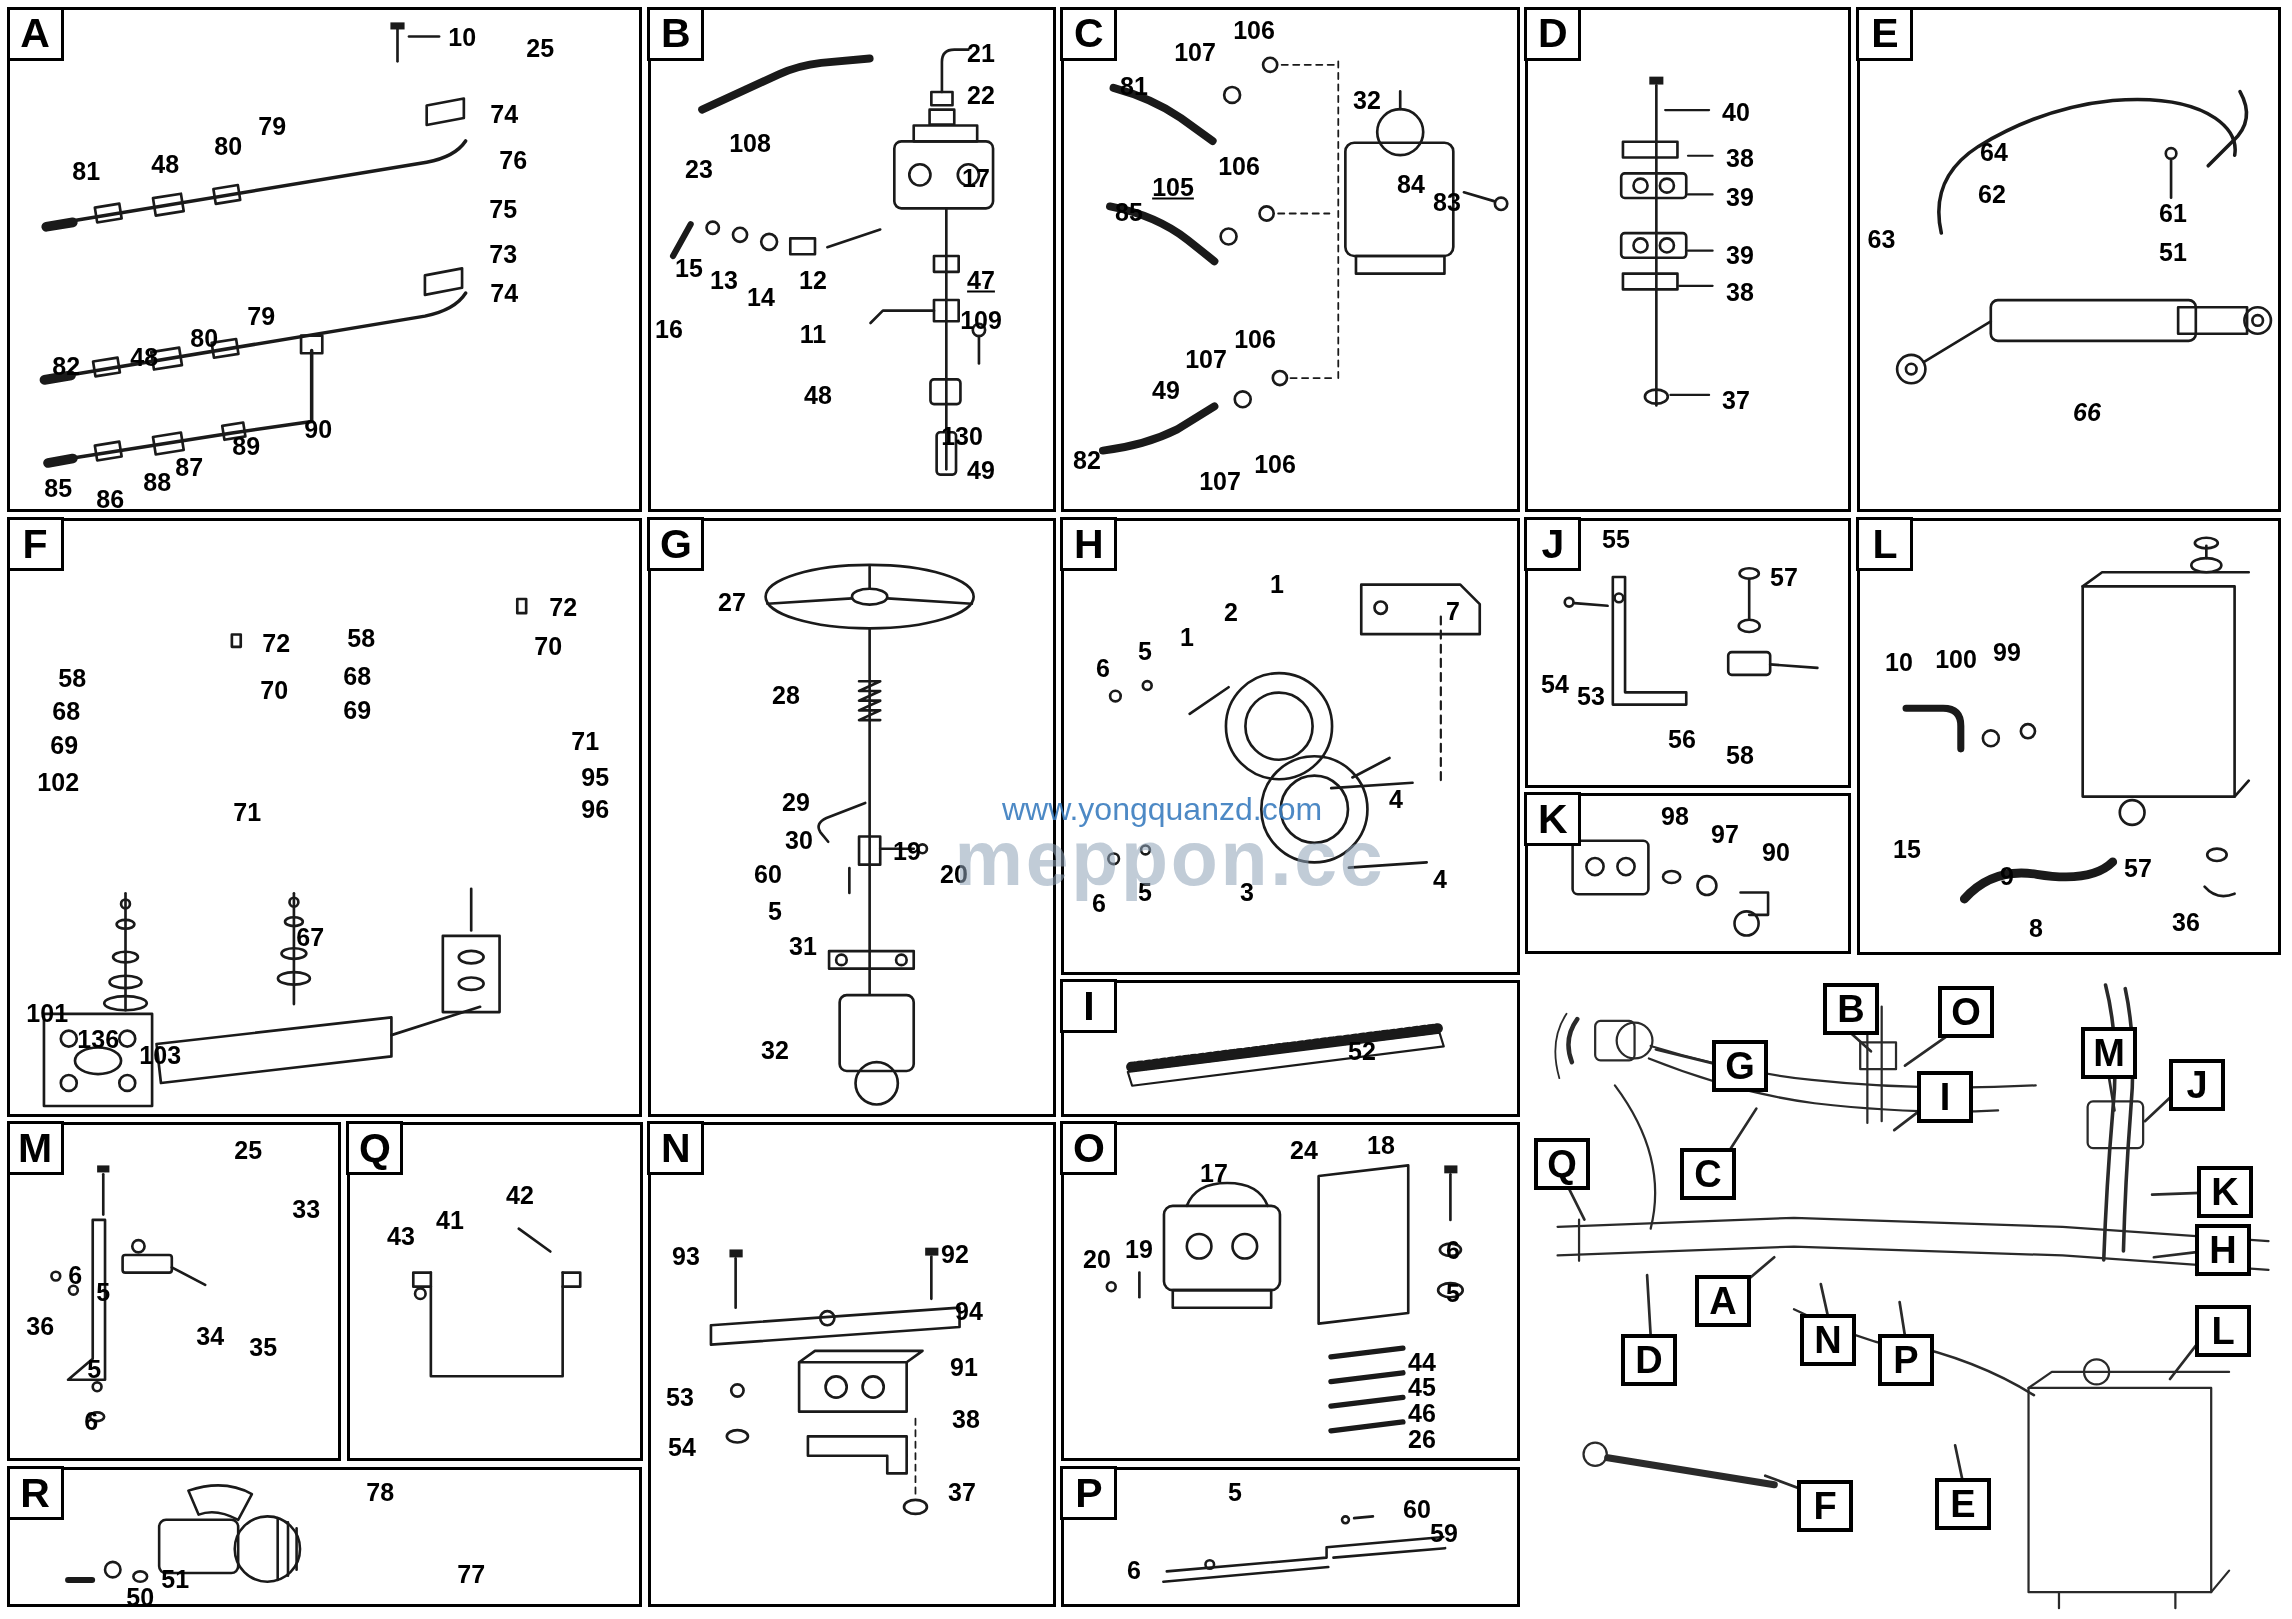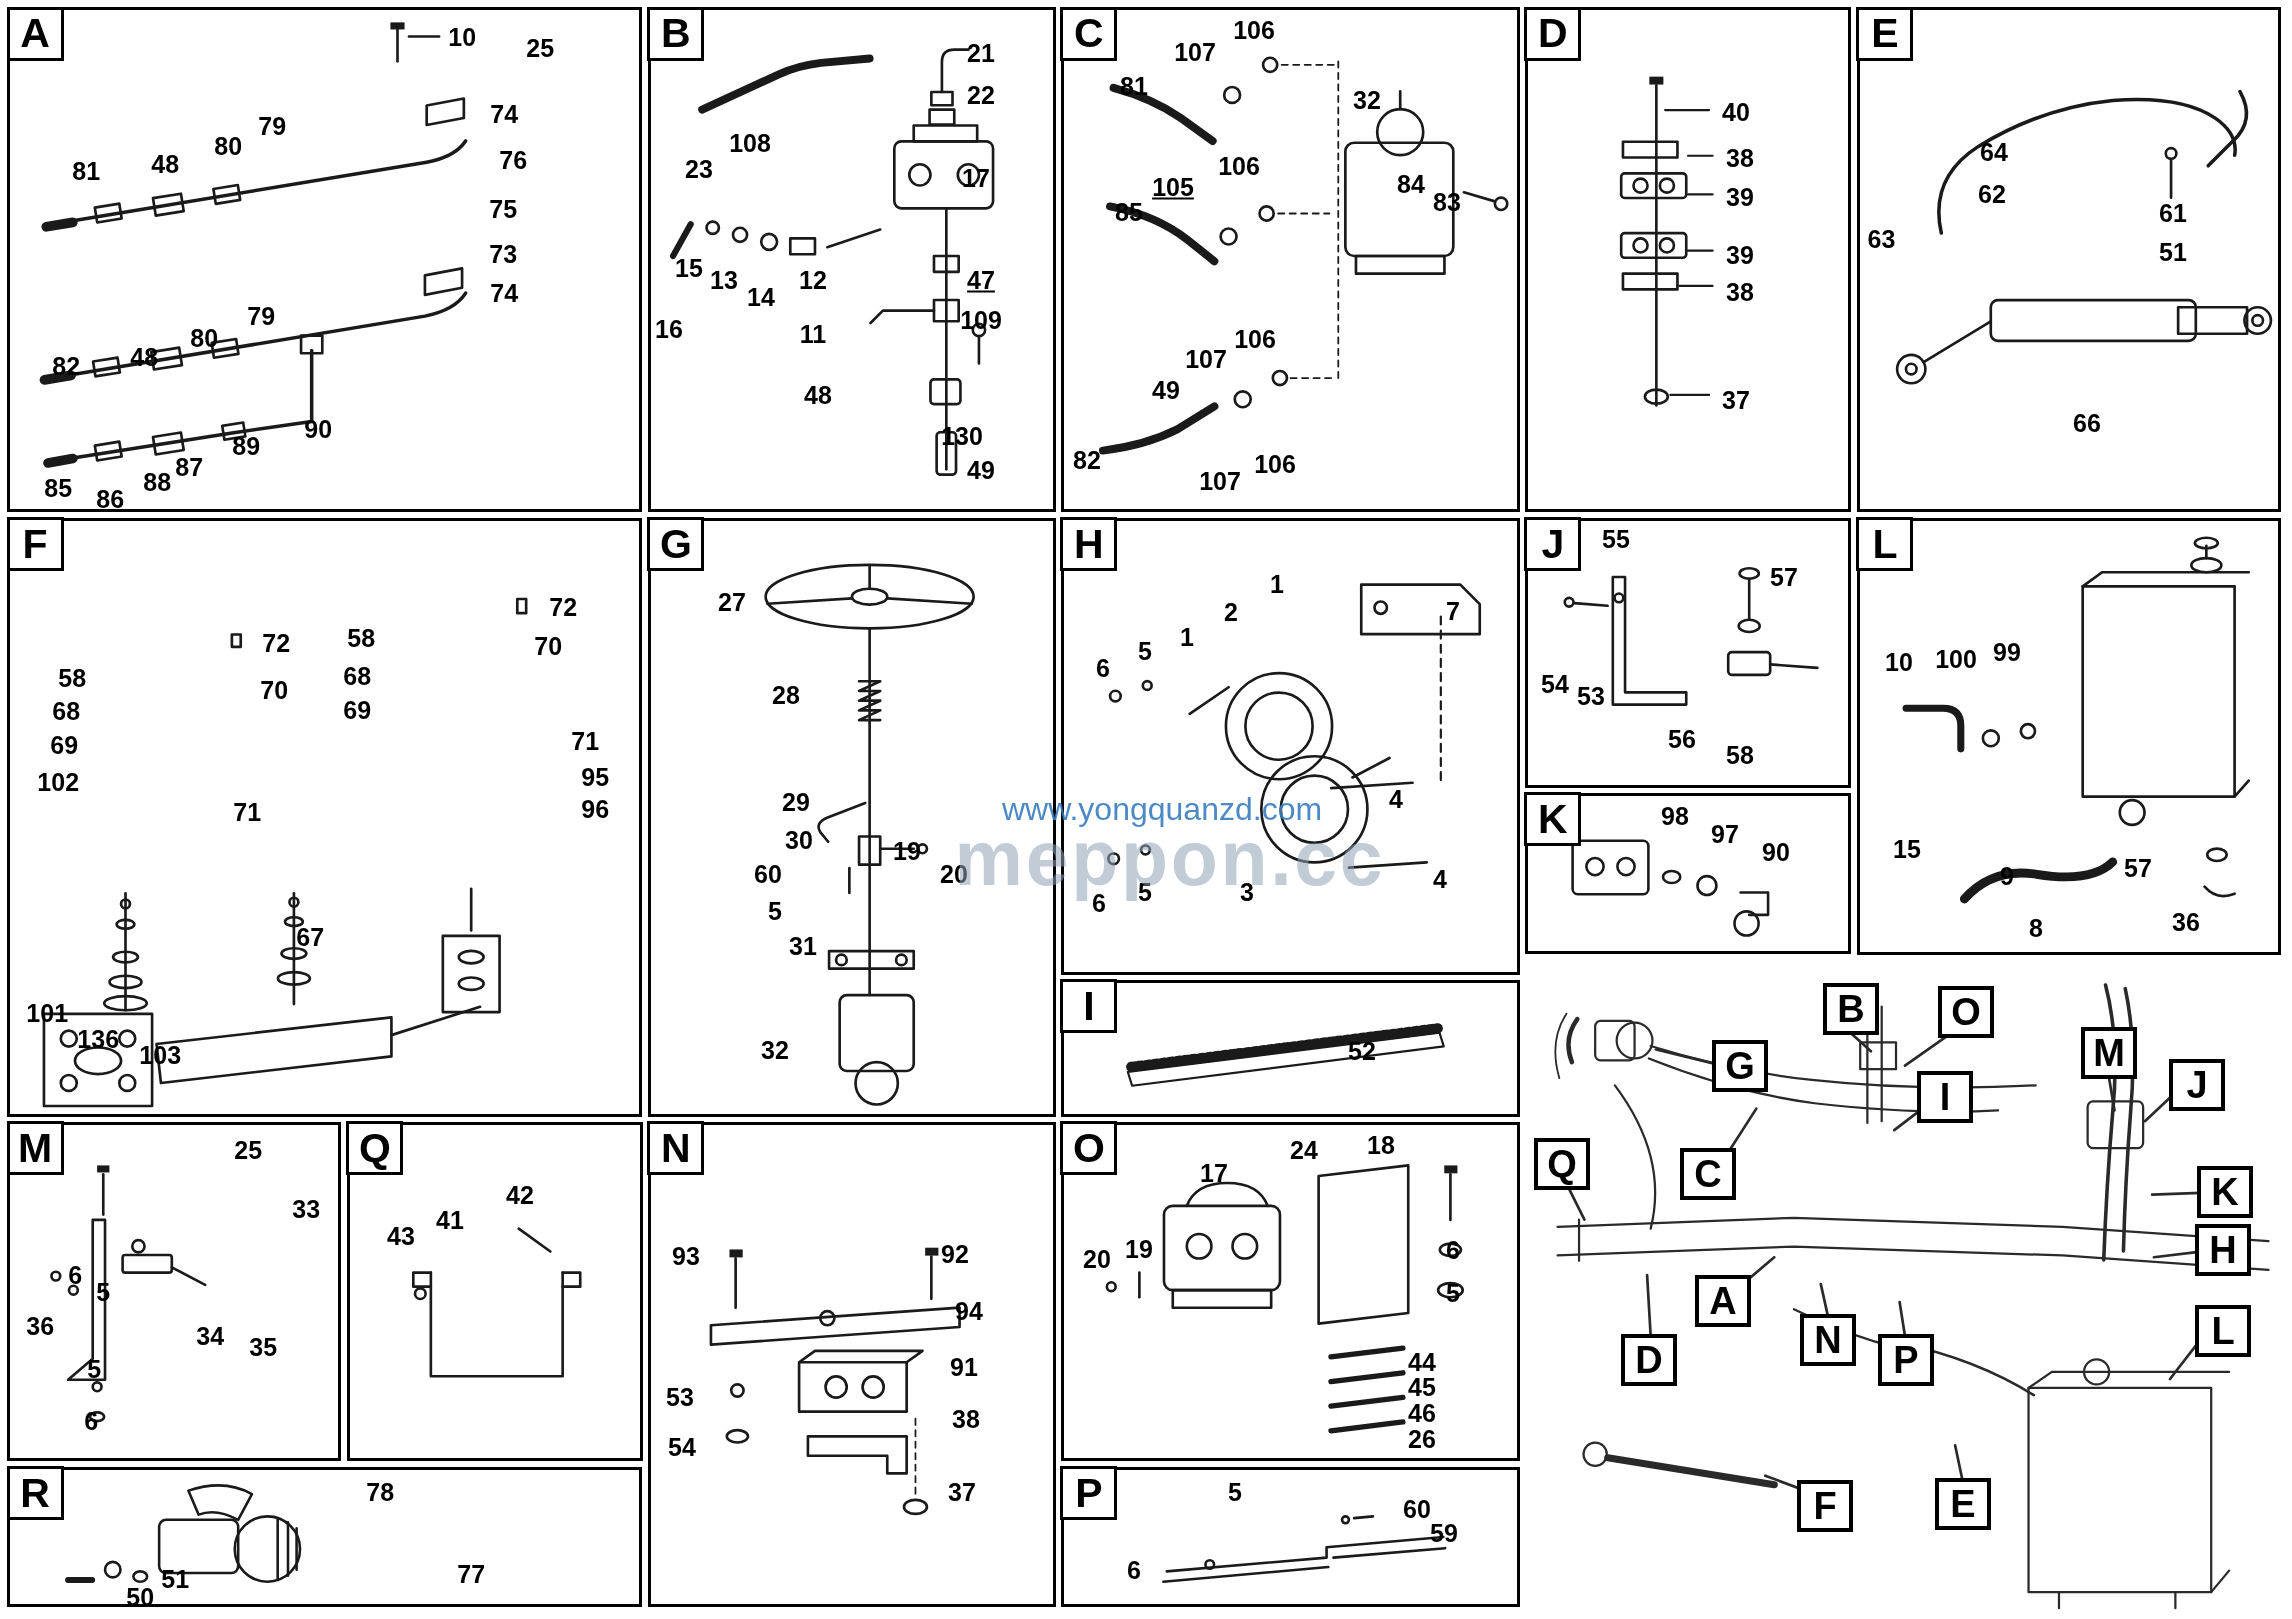--- a/index.html
+++ b/index.html
@@ -225,21 +225,21 @@
         <circle cx="450" cy="351" r="15" stroke-width="3"></circle>
           <circle cx="450" cy="351" r="6" stroke-width="3"></circle>
       </g>
     </svg>
     <div class="pletter">E</div>
   <span class="pnum" style="left: 134px; top: 142px;">64</span>
       <span class="pnum" style="left: 132px; top: 184px;">62</span>
       <span class="pnum" style="left: 313px; top: 203px;">61</span>
       <span class="pnum" style="left: 21.5px; top: 229px;">63</span>
       <span class="pnum" style="left: 313px; top: 242px;">51</span>
-      <span class="pnum" style="left: 227px; top: 413px;">66</span>
+      <span class="pnum" style="left: 227px; top: 402px; font-style: italic;">66</span>
     </div>
 
   <div class="panel" style="left:7.2px;top:518px;width:635px;height:599px">
     <svg class="sketch" viewBox="0 0 709 669">
       <g stroke="#1a1a1a" fill="none" stroke-width="3">
         <path d="M38,556 h122 v104 h-122 z"></path>
         <circle cx="66" cy="584" r="9"></circle>
           <circle cx="132" cy="584" r="9"></circle>
           <circle cx="66" cy="634" r="9"></circle>
           <circle cx="132" cy="634" r="9"></circle>

